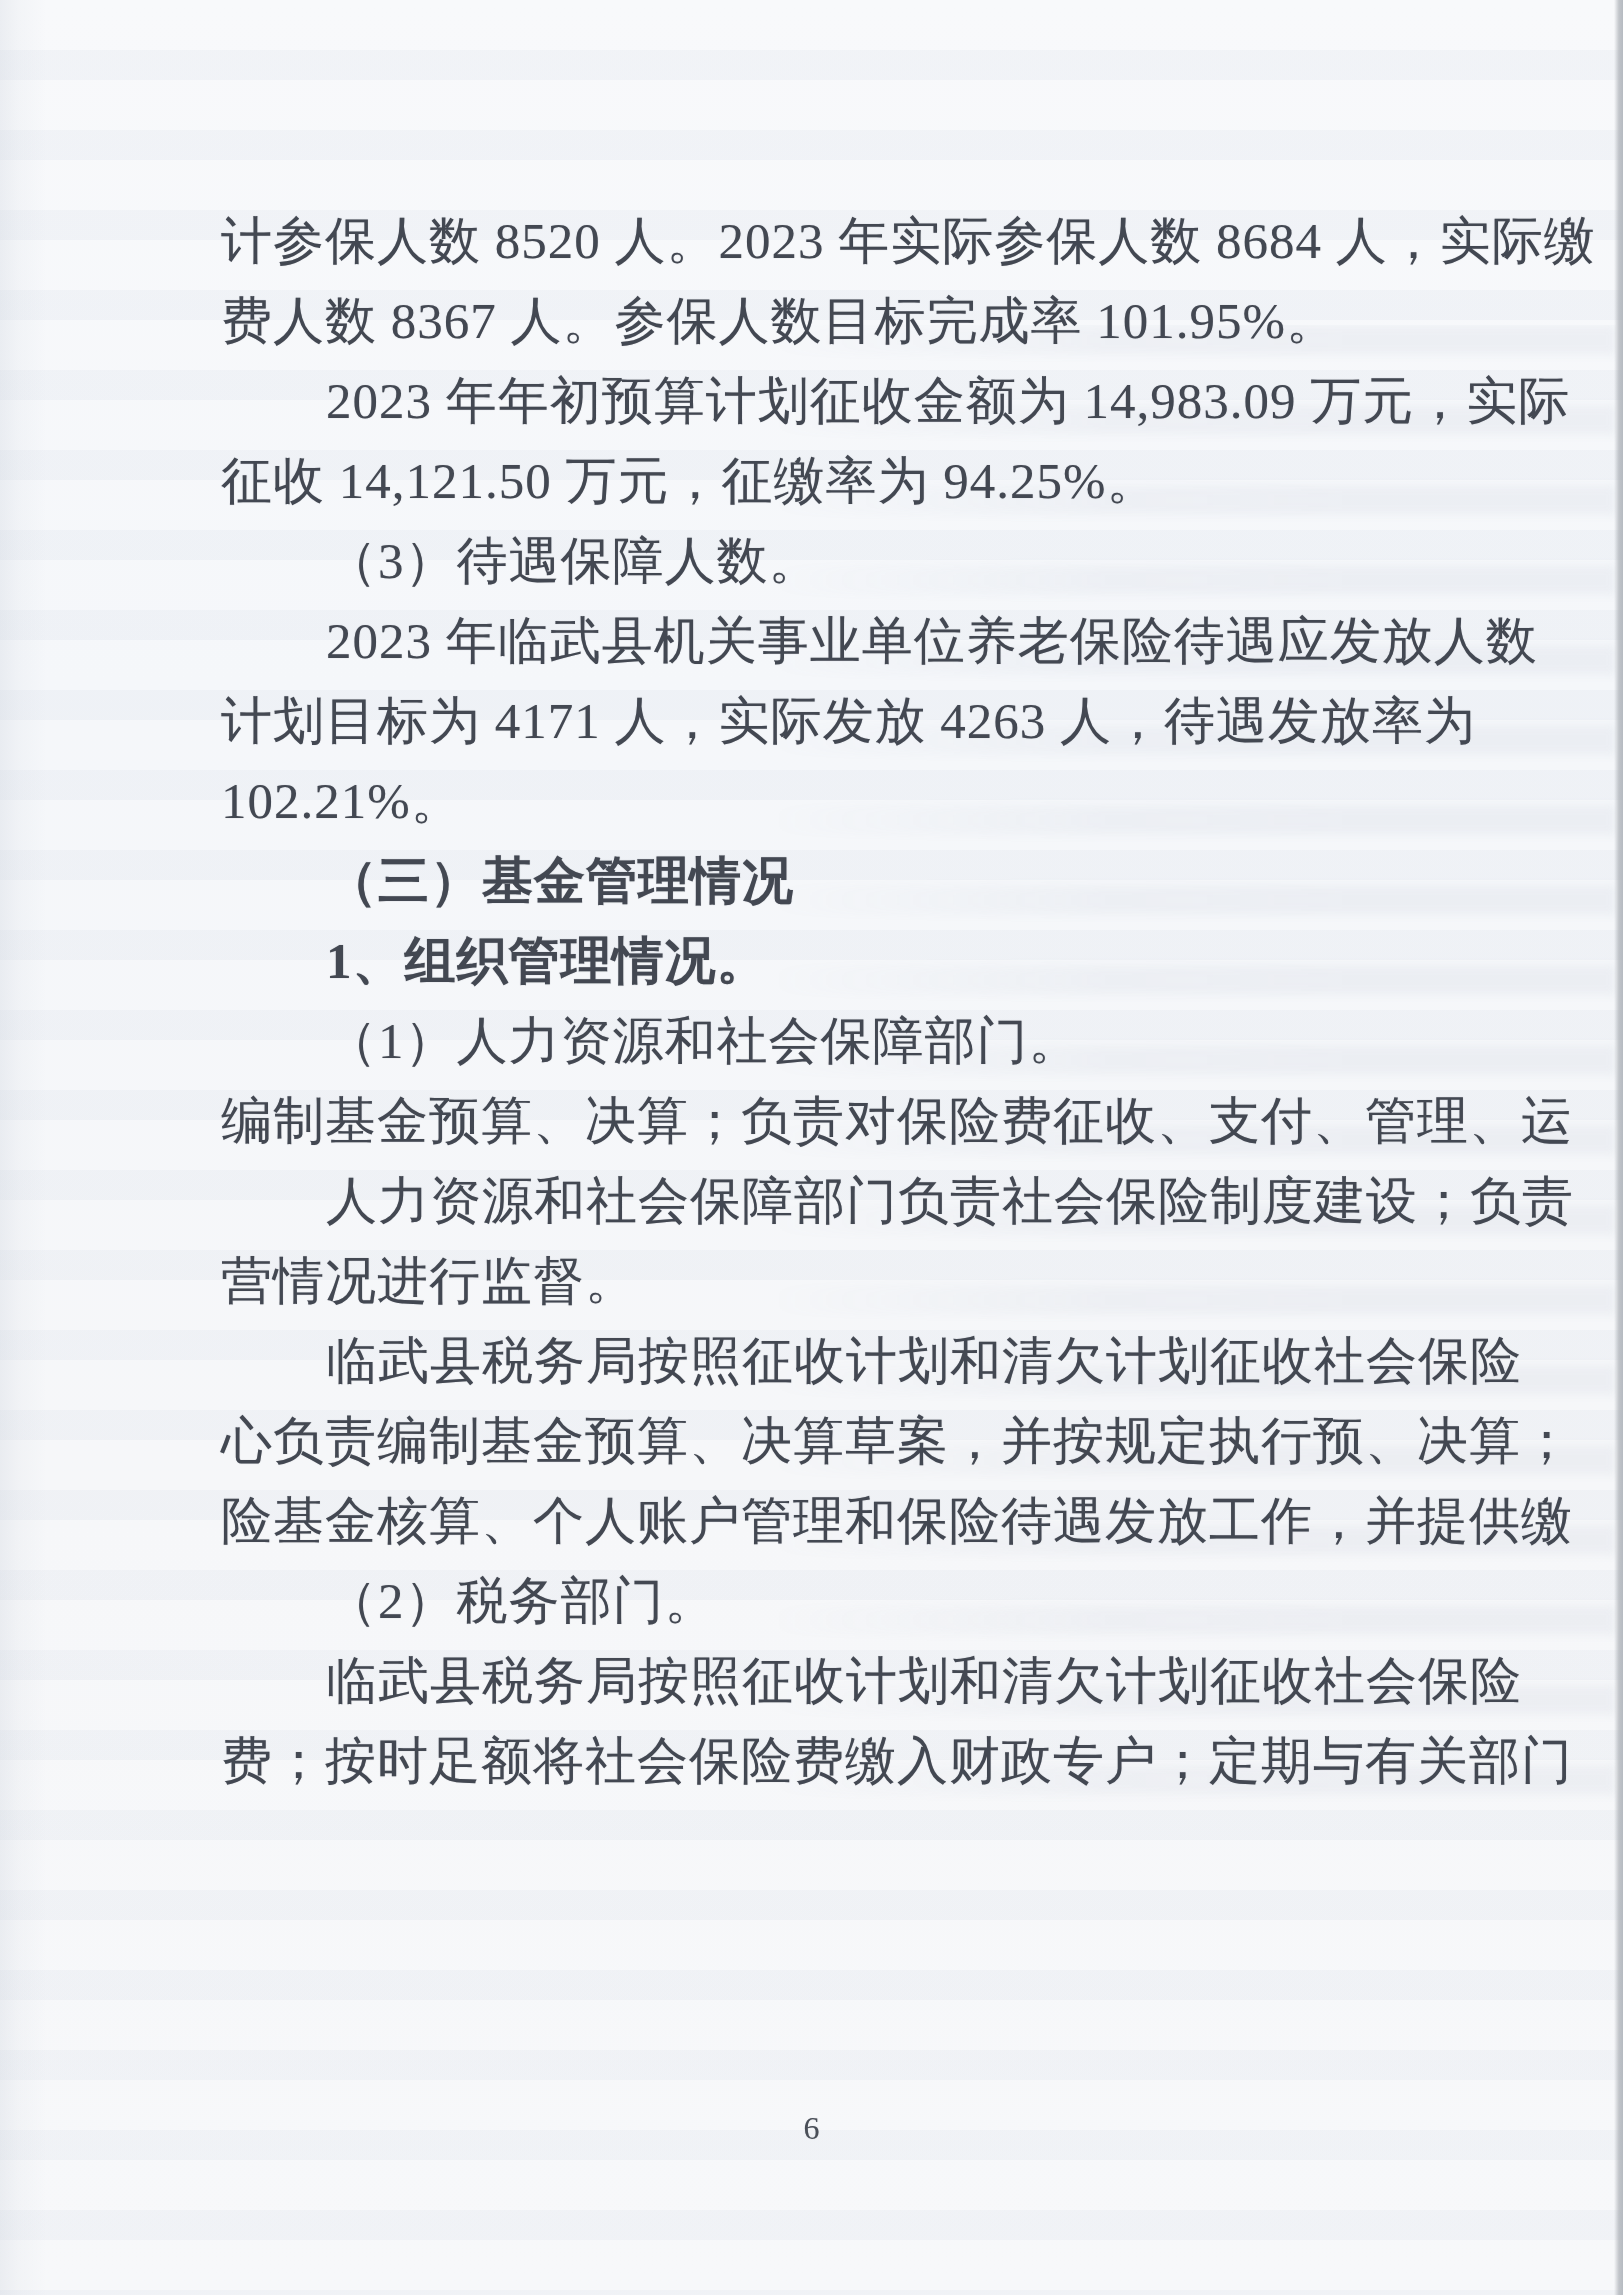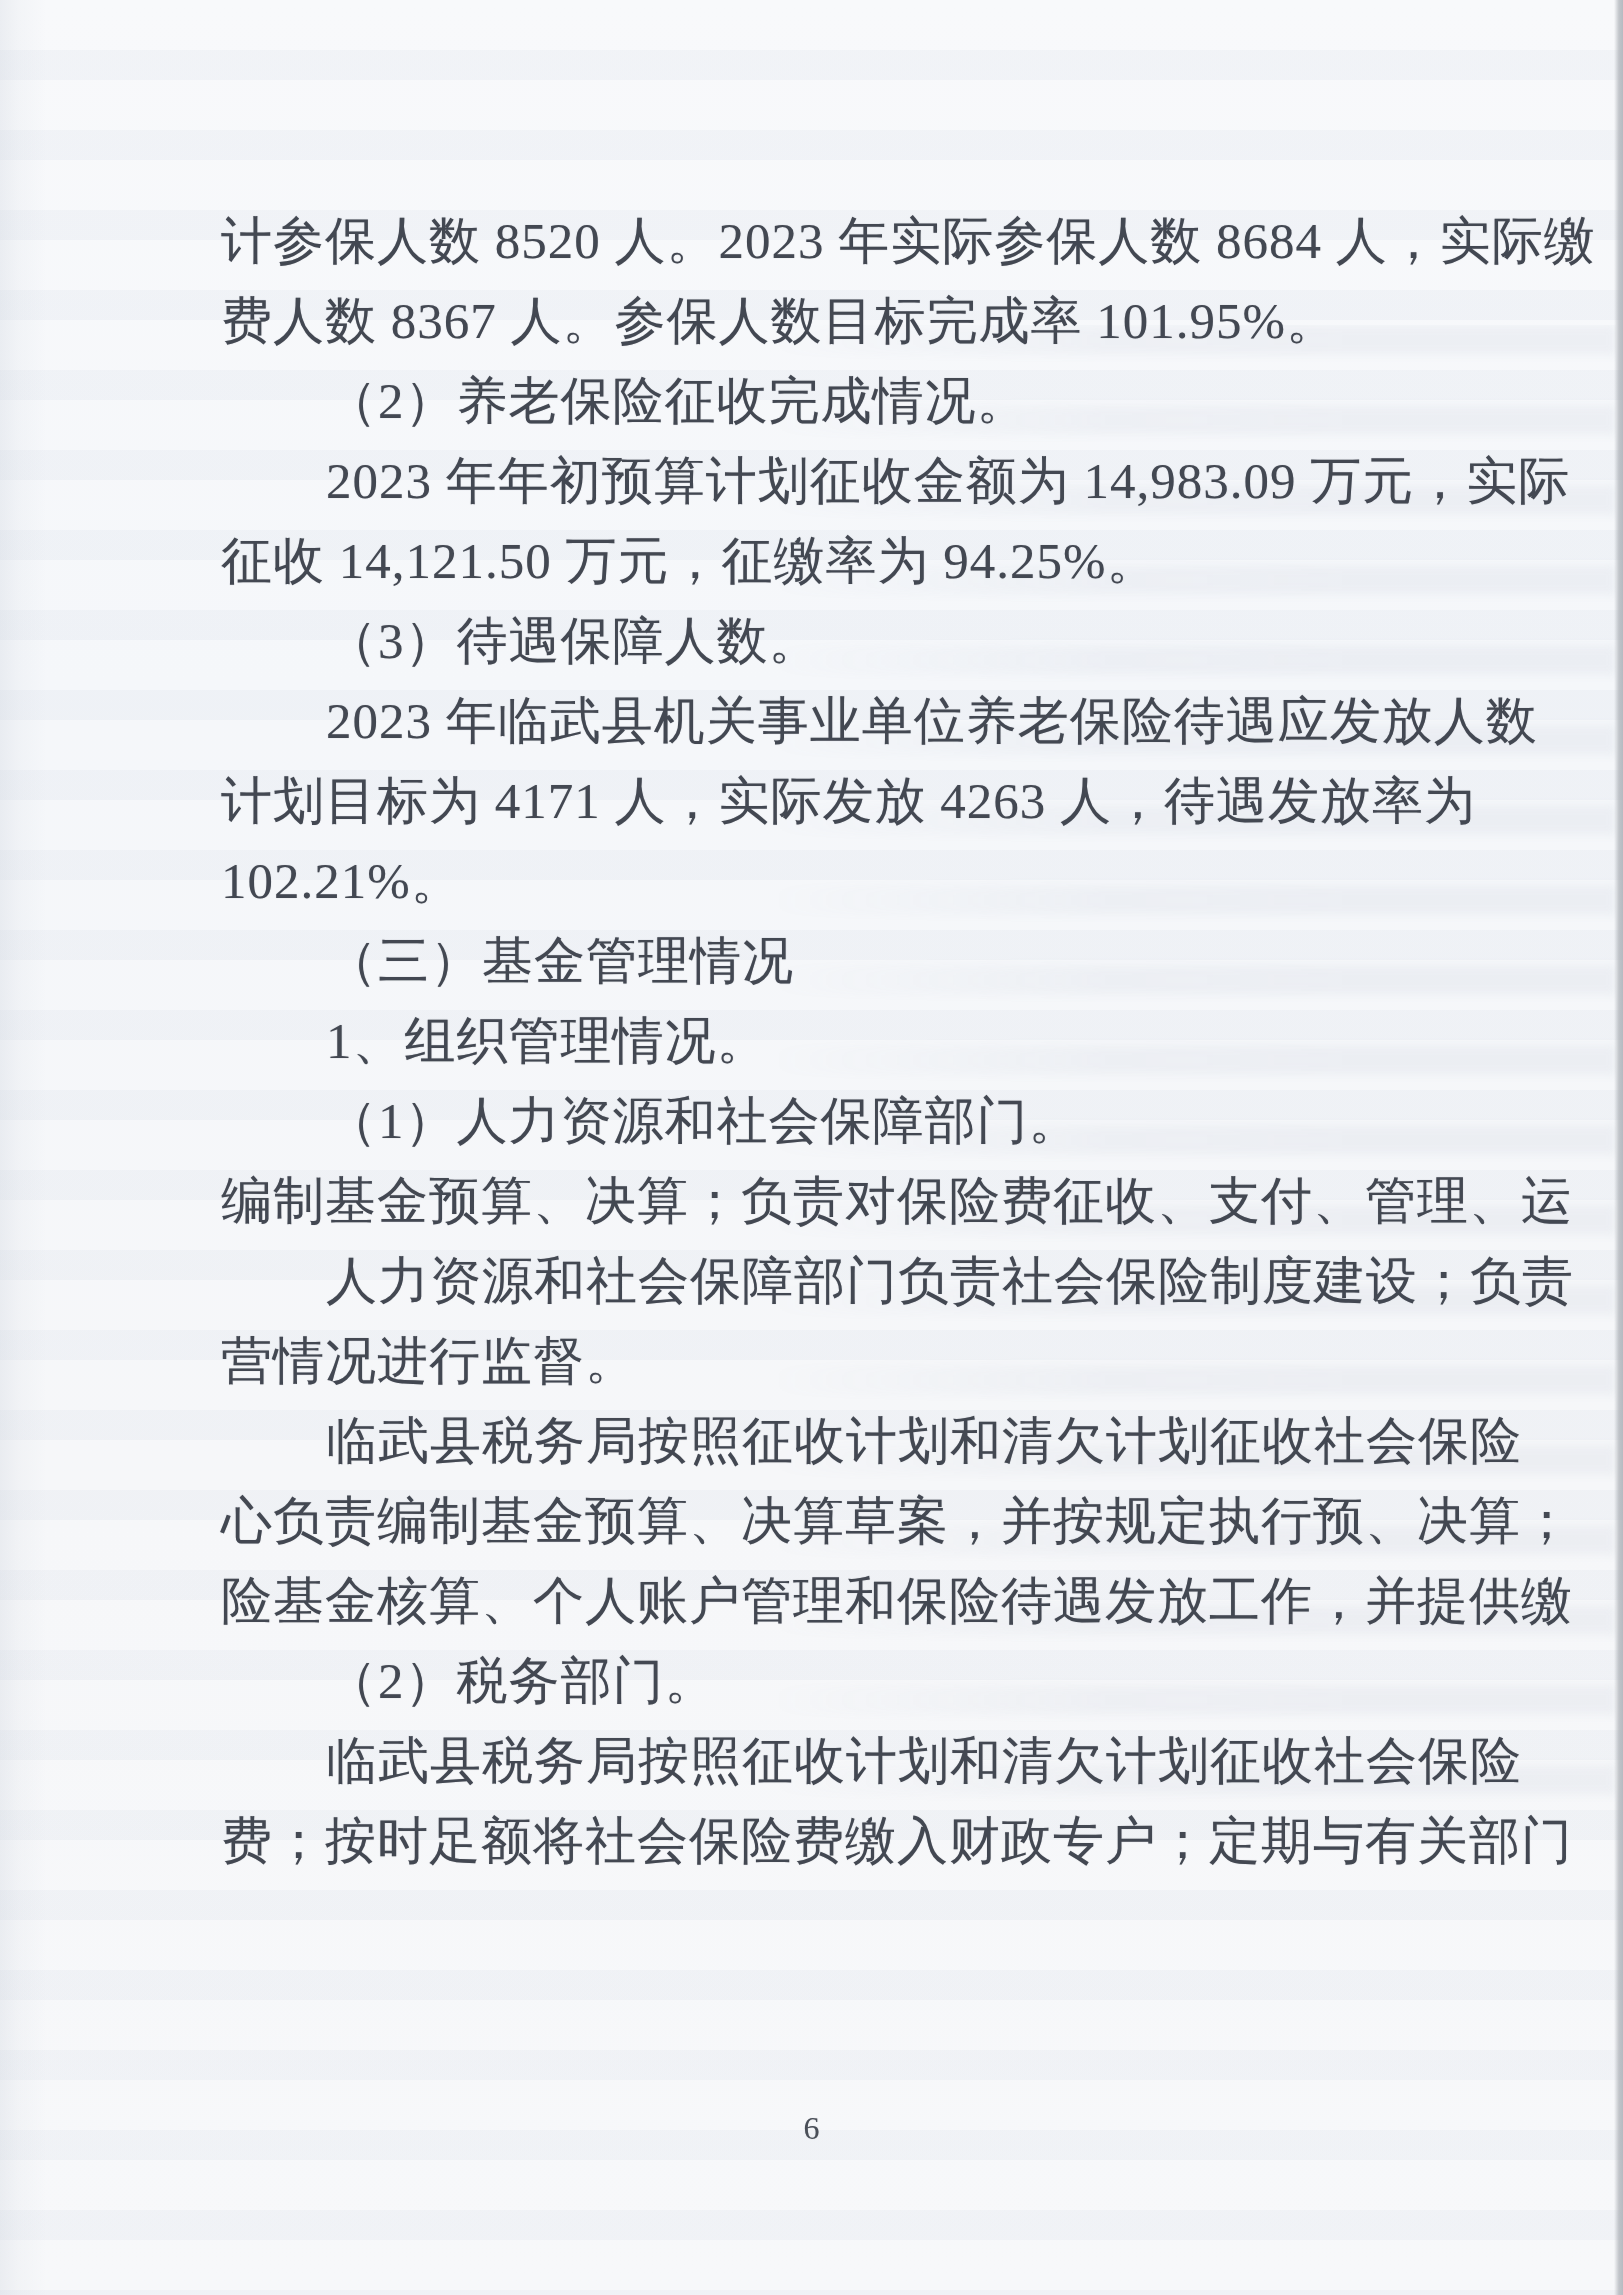--- a/index.html
+++ b/index.html
@@ -100,21 +100,21 @@
     letter-spacing: 1px;
     white-space: nowrap;
     text-shadow: 0 0 1px rgba(68, 73, 84, 0.35);
   }
 
   .line.indent {
     padding-left: 105px;
   }
 
   .line.bold {
-    font-weight: normal;
+    font-weight: bold;
     text-shadow: 0 0 1px rgba(55, 60, 70, 0.45);
   }
 
   .page-number {
     position: absolute;
     left: 0;
     top: 2110px;
     width: 1623px;
     text-align: center;
     font-size: 32px;
@@ -127,21 +127,20 @@
 
 <div class="page">
 
   <div class="scan-bands"></div>
   <div class="bleedthrough"></div>
   <div class="edge-left"></div>
 
   <div class="text-block">
     <div class="line">计参保人数 8520 人。2023 年实际参保人数 8684 人，实际缴</div>
     <div class="line">费人数 8367 人。参保人数目标完成率 101.95%。</div>
-    <div class="line indent">（2）养老保险征收完成情况。</div>
     <div class="line indent">2023 年年初预算计划征收金额为 14,983.09 万元，实际</div>
     <div class="line">征收 14,121.50 万元，征缴率为 94.25%。</div>
     <div class="line indent">（3）待遇保障人数。</div>
     <div class="line indent">2023 年临武县机关事业单位养老保险待遇应发放人数</div>
     <div class="line">计划目标为 4171 人，实际发放 4263 人，待遇发放率为</div>
     <div class="line">102.21%。</div>
     <div class="line indent bold">（三）基金管理情况</div>
     <div class="line indent bold">1、组织管理情况。</div>
     <div class="line indent">（1）人力资源和社会保障部门。</div>
     <div class="line">编制基金预算、决算；负责对保险费征收、支付、管理、运</div>

